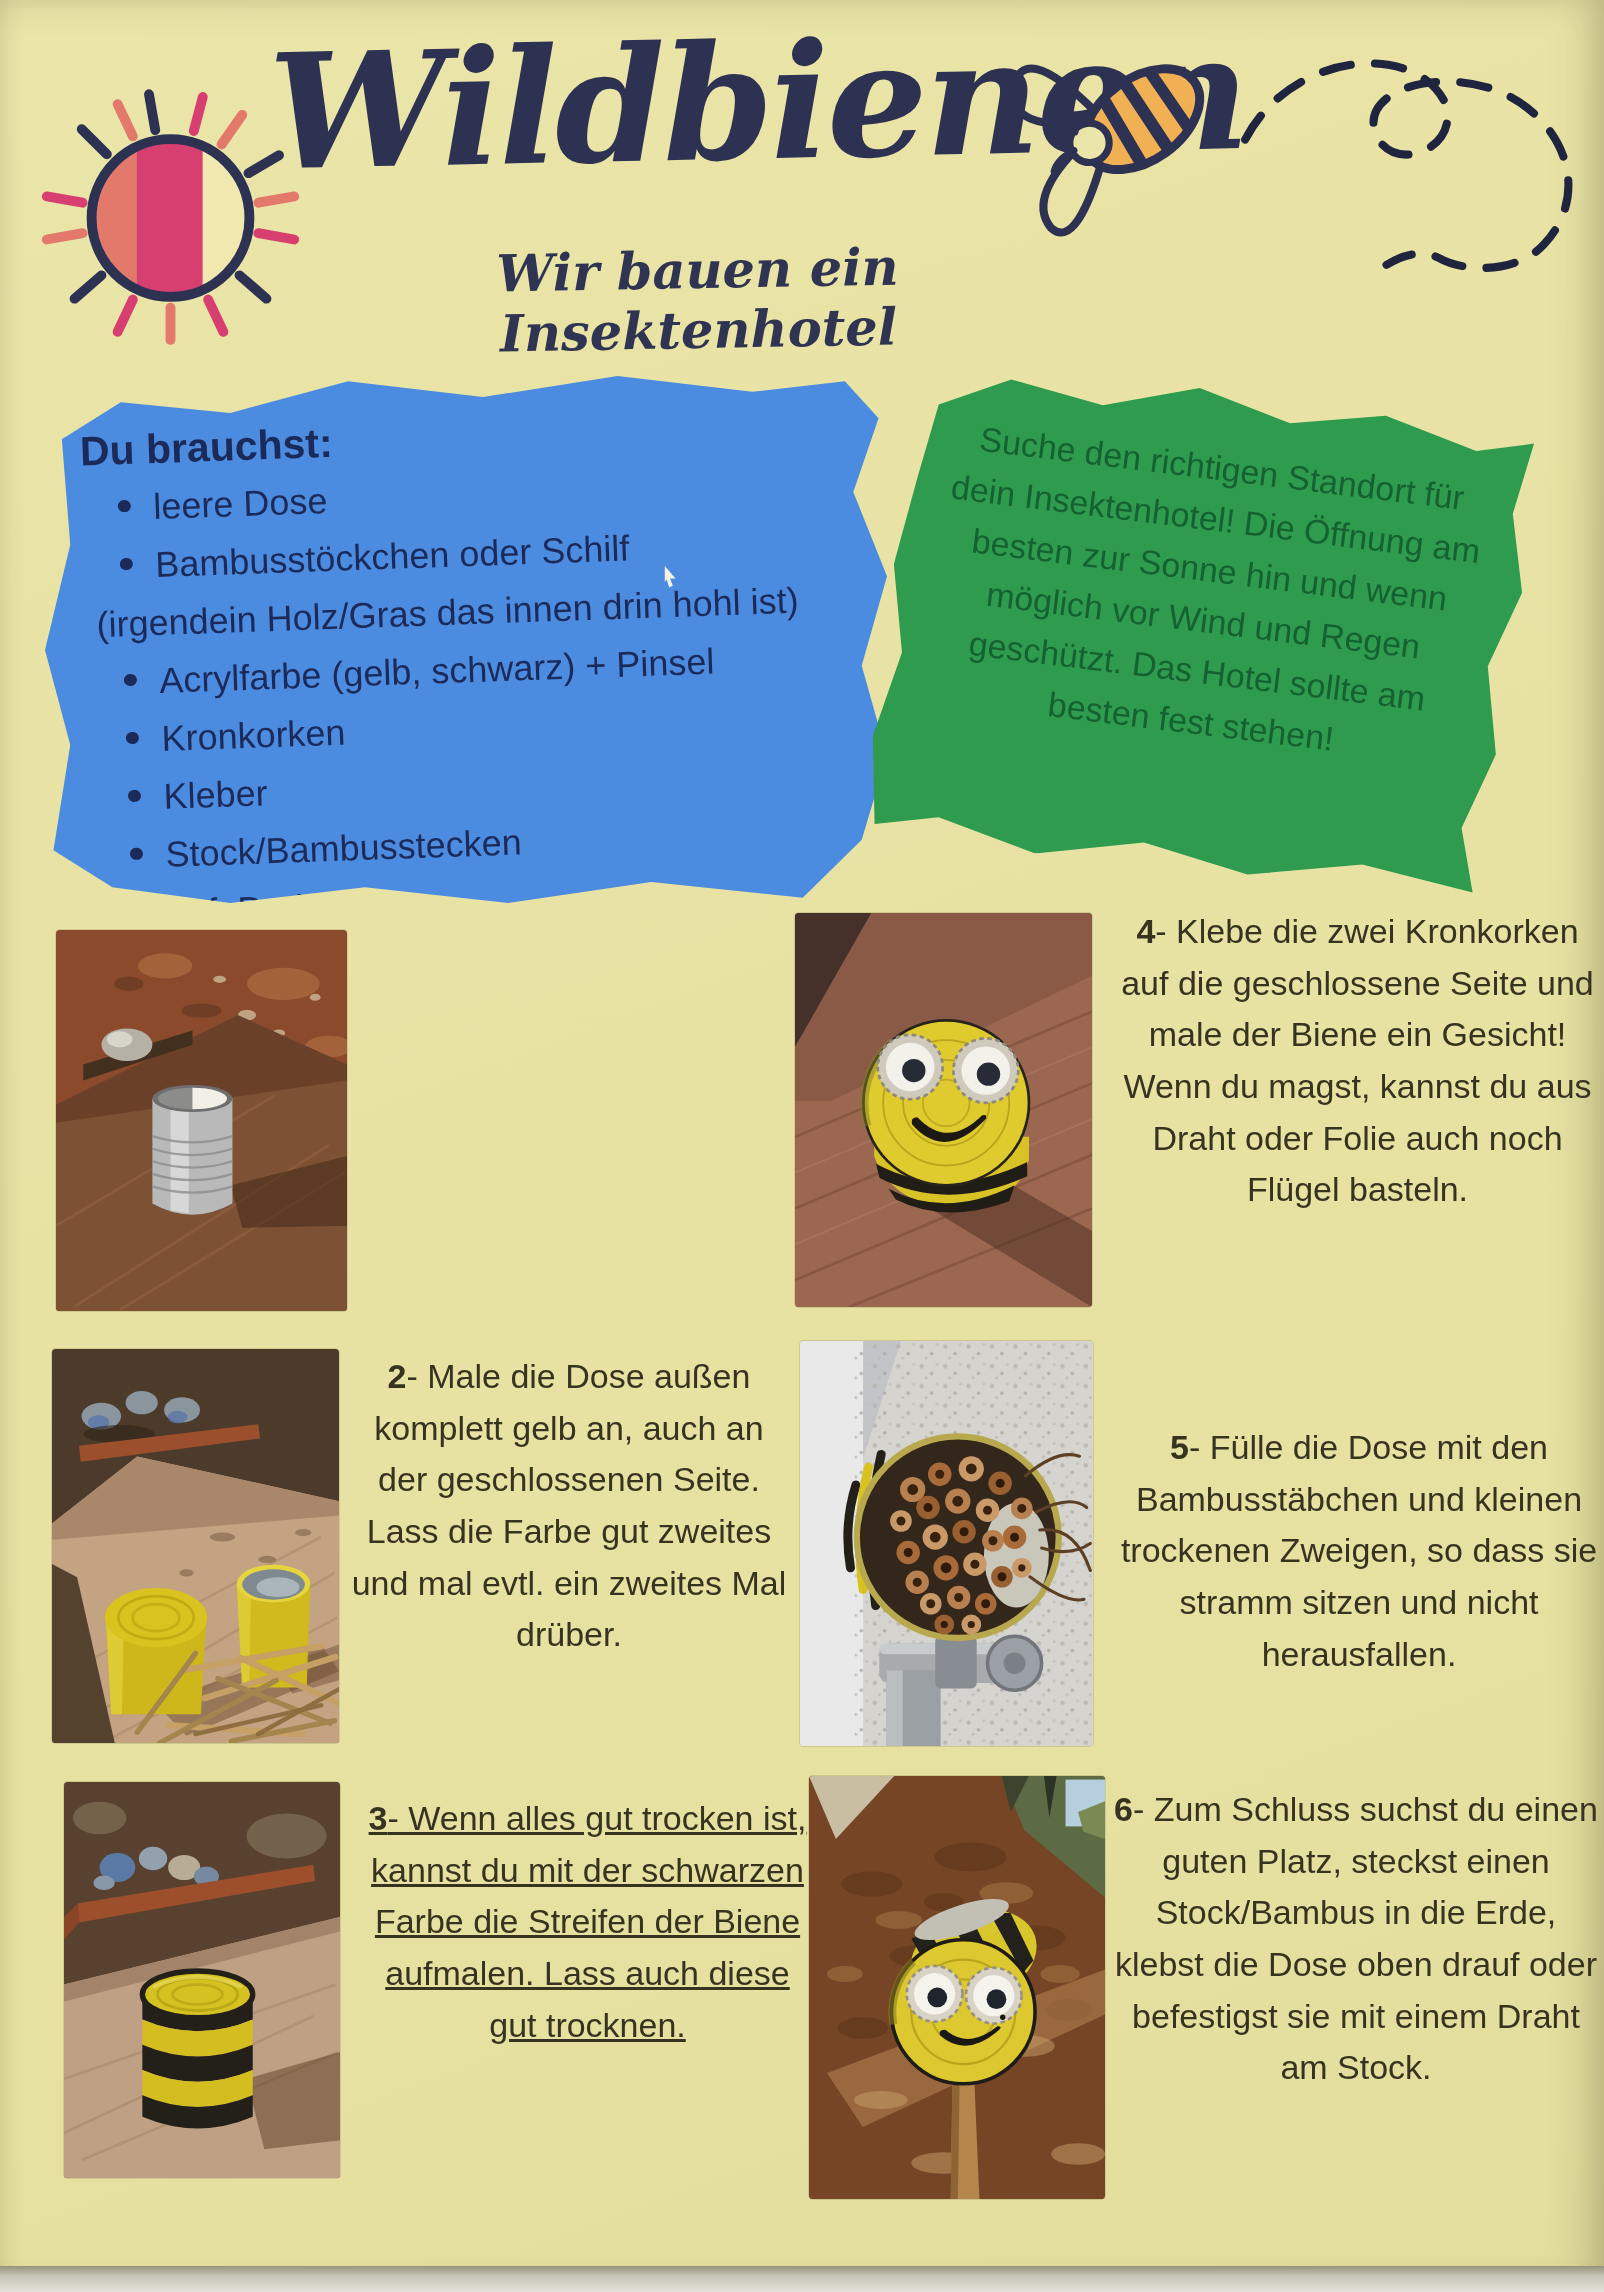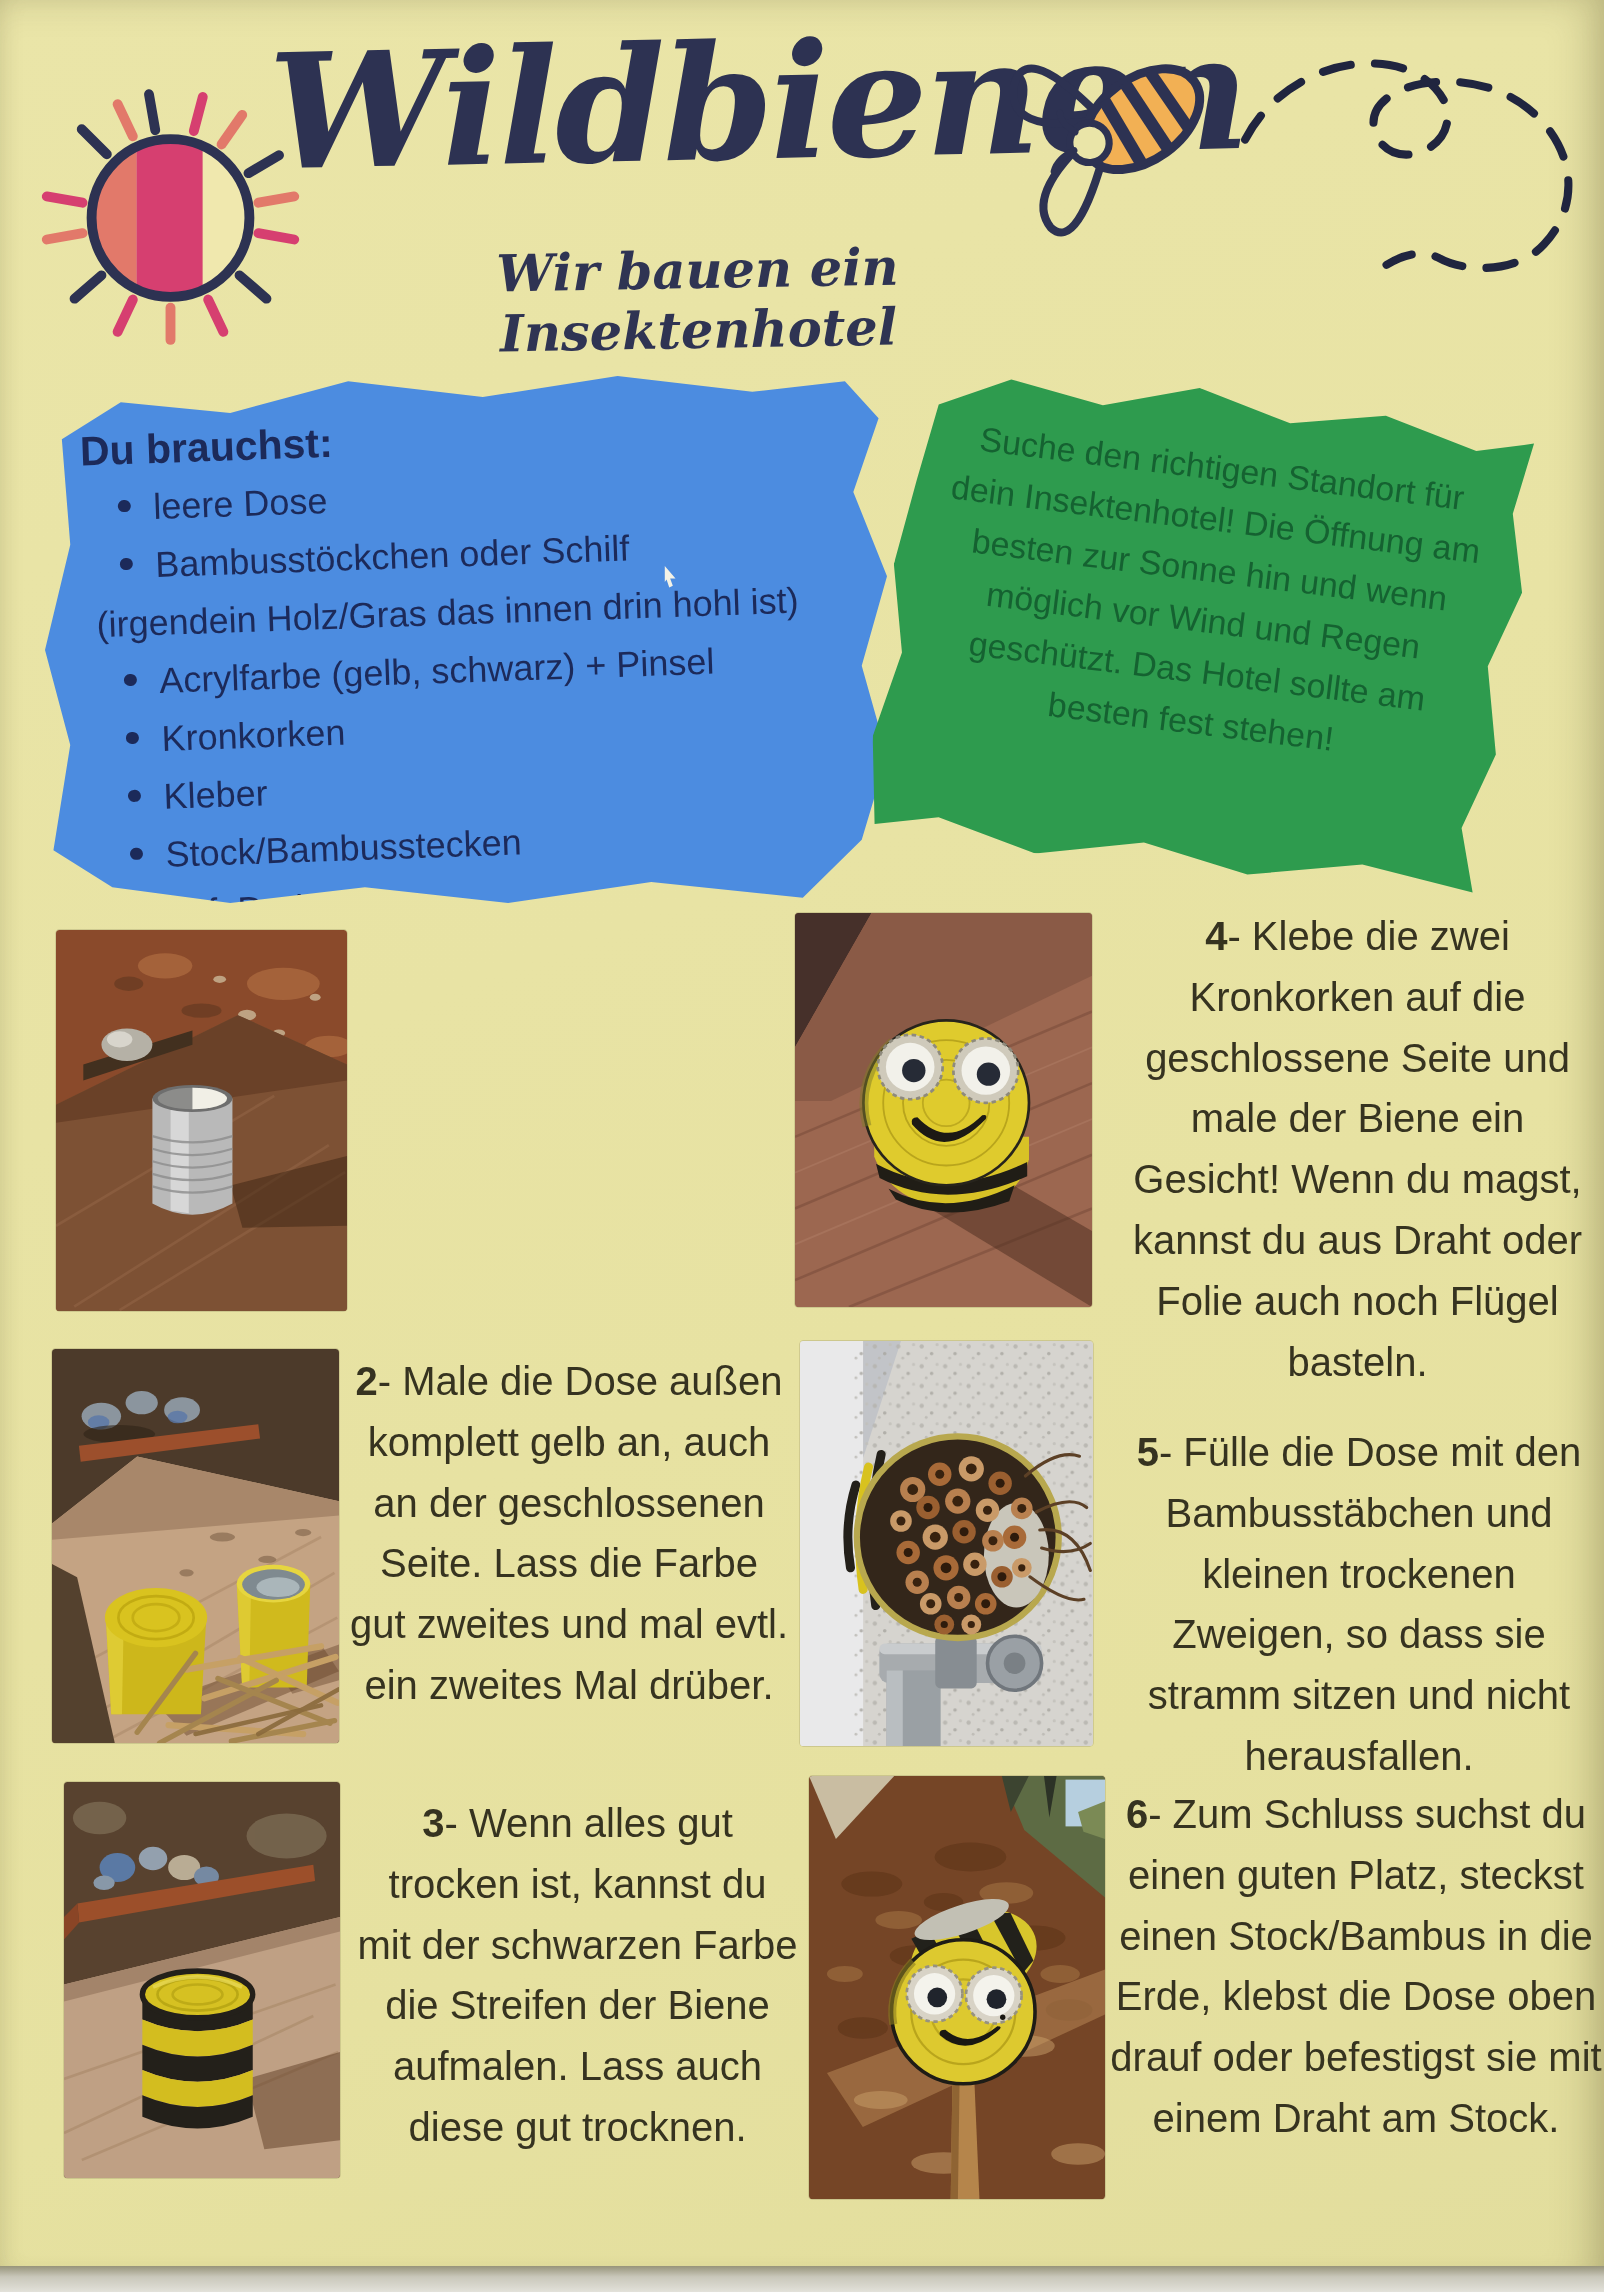--- a/index.html
+++ b/index.html
@@ -42,21 +42,21 @@
   .tip{
     position:absolute;left:888px;top:390px;width:627px;height:482px;
     background:#2e9b4e;transform:rotate(7deg);
     clip-path:polygon(4% 10%,15% 3%,30% 6%,45% 0%,60% 5%,75% 1%,90% 6%,99% 3%,97% 18%,100% 34%,96% 50%,99% 68%,95% 84%,98% 97%,80% 94%,62% 99%,45% 95%,28% 100%,12% 95%,2% 98%,0% 80%,3% 62%,0% 44%,2% 26%);
   }
   .tip-text{
     position:absolute;left:38px;top:52px;width:552px;text-align:center;
     font-size:34px;line-height:1.5;color:#156231;
   }
   
-  .step-text{position:absolute;font-size:40px;line-height:1.52;color:#363320;text-align:center;}
+  .step-text{position:absolute;font-size:34px;line-height:1.52;color:#363320;text-align:center;}
   .step-num{font-weight:bold;}
   .photo{position:absolute;border-radius:3.6px;overflow:hidden;box-shadow:0 0 0 0.9px rgba(60,55,30,.15);}
   .photo svg{display:block;width:100%;height:100%;}
 </style>
 </head>
 <body>
 
 <div class="sheet">
 
   <svg class="sun" viewBox="0 0 300 300">
@@ -429,21 +429,21 @@
       <path d="M88,292 Q150,318 212,292 L212,320 Q150,346 88,320 Z" fill="#23201a"></path>
       <path d="M88,320 Q150,346 212,320 L212,348 Q150,374 88,348 Z" fill="#d3bd1f"></path>
       <path d="M88,348 Q150,374 212,348 L212,372 Q150,398 88,372 Z" fill="#23201a"></path>
       <ellipse cx="150" cy="236" rx="62" ry="26" fill="#d6c122" stroke="#23201a" stroke-width="6"></ellipse>
       <ellipse cx="150" cy="236" rx="45" ry="18" fill="none" stroke="#b3a112" stroke-width="3" opacity=".8"></ellipse>
       <ellipse cx="150" cy="236" rx="28" ry="11" fill="none" stroke="#b3a112" stroke-width="3" opacity=".7"></ellipse>
       <path d="M100,228 Q150,205 200,228" fill="none" stroke="#e8da5a" stroke-width="4" opacity=".7"></path>
     </svg>
   </figure>
 
-  <div class="step-text" style="left:357px;top:1793px;width:441px;">
+  <div class="step-text" style="left:367px;top:1793px;width:441px;text-decoration:underline;">
     <span class="step-num">3</span><span>- Wenn alles gut trocken ist, kannst du mit der schwarzen Farbe die Streifen der Biene aufmalen. Lass auch diese gut trocknen.</span>
   </div>
 
   <figure class="photo" style="left:809px;top:1776px;width:296px;height:423px;margin:0" aria-label="Fertiges Bienen-Insektenhotel auf einem Stock in der Erde">
     <svg viewBox="0 0 330 470" preserveAspectRatio="none">
       <rect width="330" height="470" fill="#754526"></rect>
       <polygon points="215,0 330,0 330,135 240,60" fill="#5d6b44"></polygon>
       <rect x="286" y="4" width="44" height="52" fill="#b6cfdf"></rect>
       <polygon points="262,0 276,0 268,46" fill="#2c3226"></polygon>
       <polygon points="300,40 330,28 330,70 306,62" fill="#7b8a55"></polygon>

